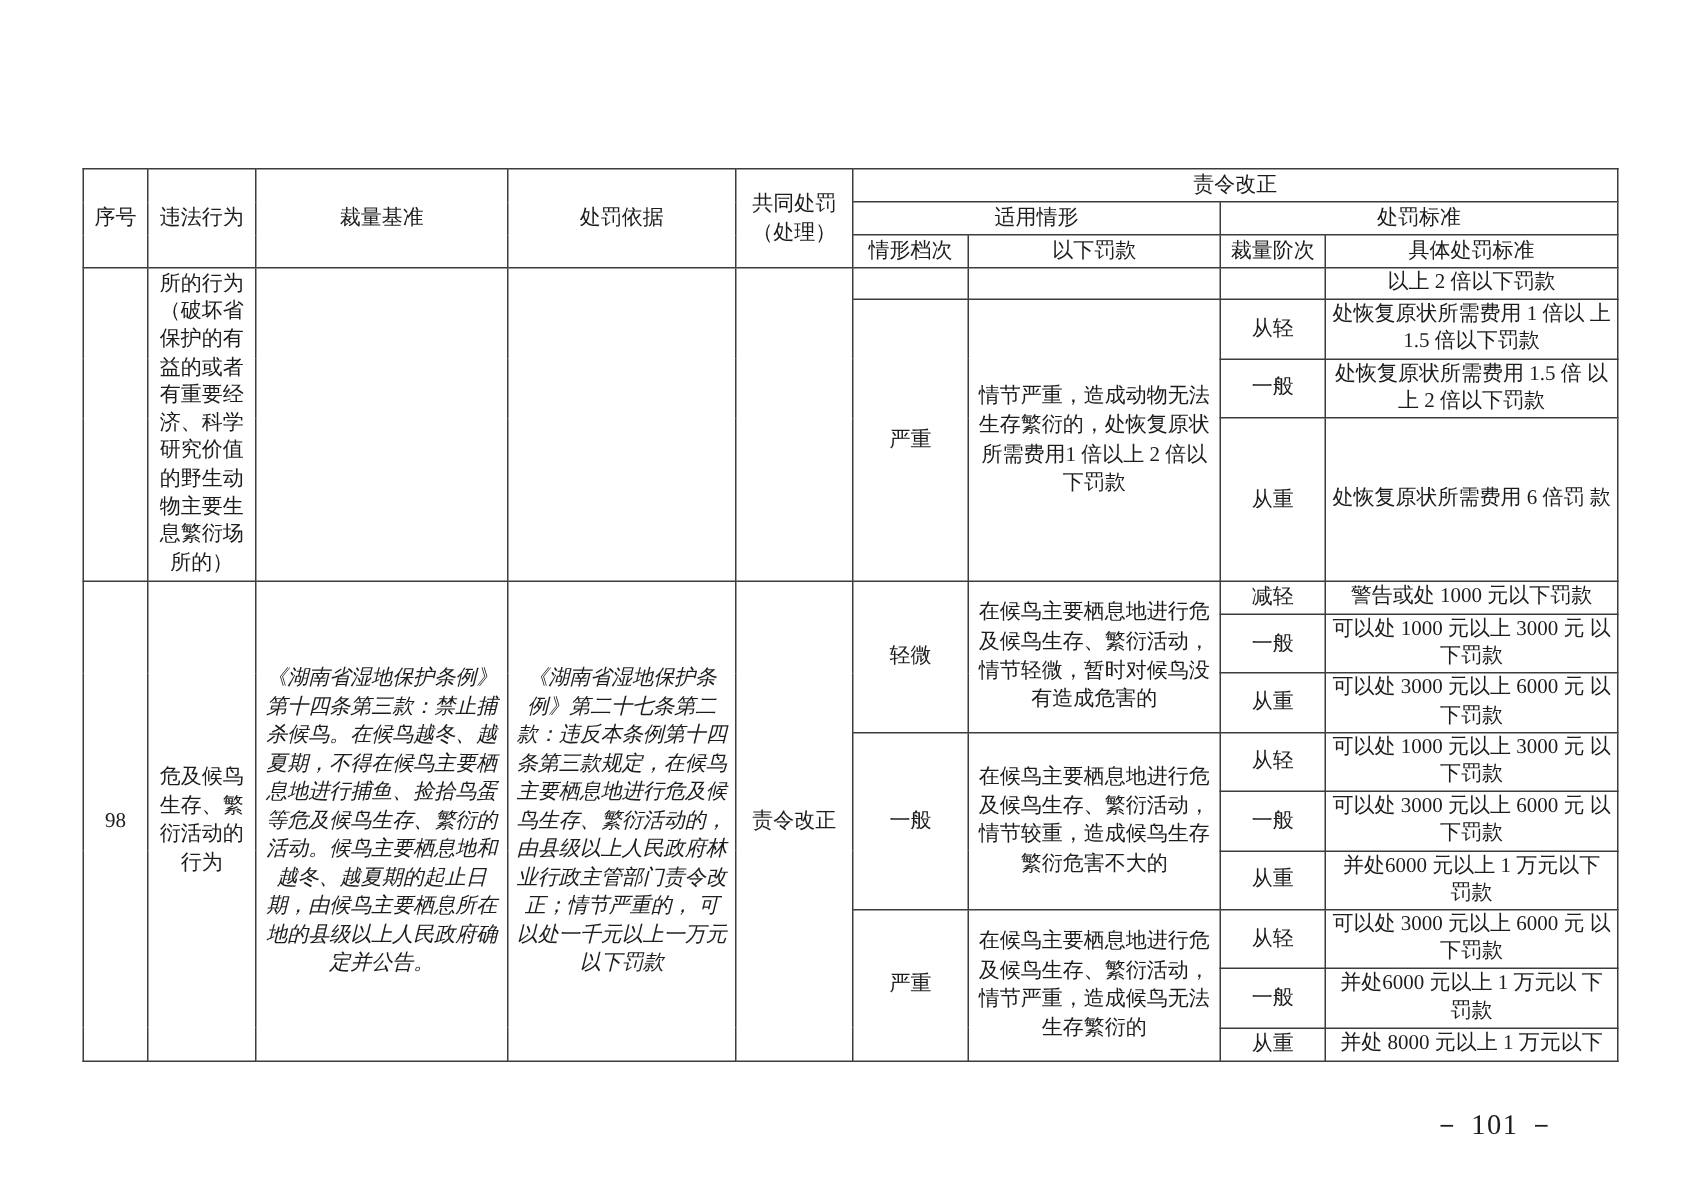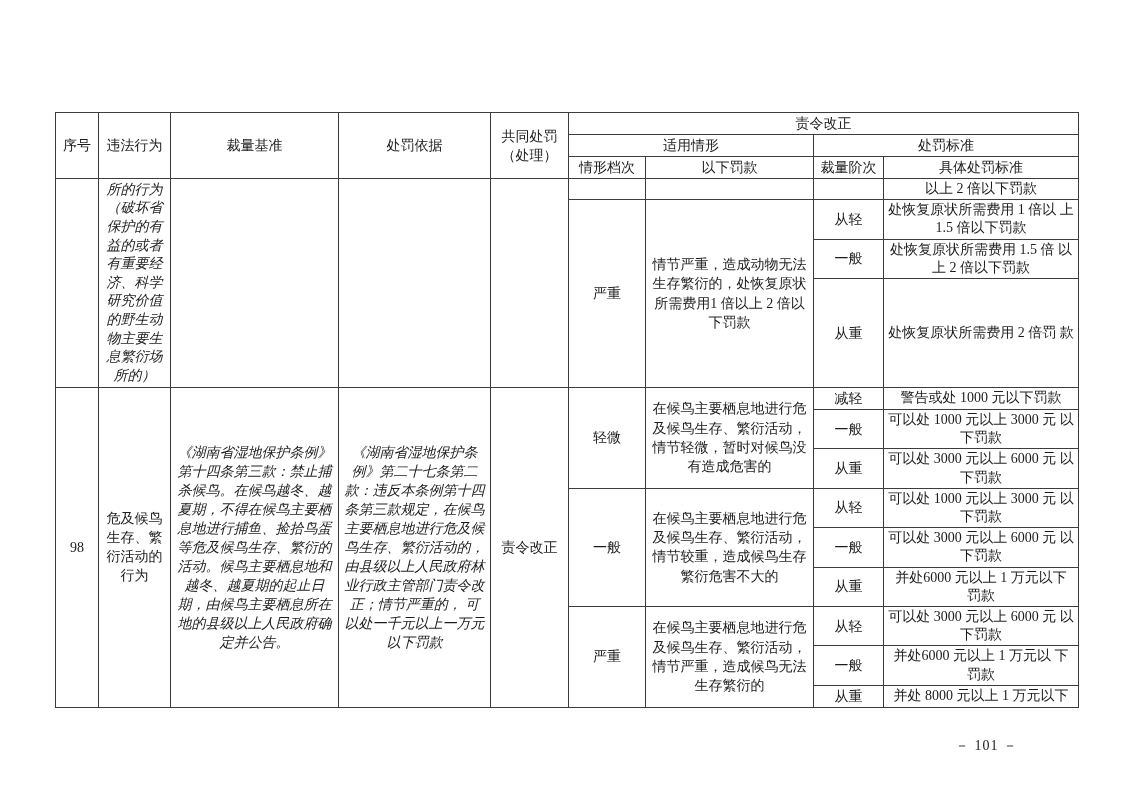--- a/index.html
+++ b/index.html
@@ -26,31 +26,31 @@
     text-align: center;
     font-weight: normal;
     padding: 1px 4px;
     overflow: hidden;
   }
   th.hd { font-weight: bold; font-size: 14px; padding: 1px 2px; }
 
   td.justify { text-align: justify; text-justify: inter-ideograph; padding: 2px 7px; font-style: italic; }
   td.left    { text-align: left; padding: 2px 8px; }
   td.std     { text-align: left; padding: 2px 4px 2px 9px; line-height: 1.3; font-family: Liberation Serif, serif; }
-  td.weifa-carry { text-align: left; padding: 2px 7px; line-height: 1.33; font-style: italic; }
+  td.weifa-carry { text-align: left; padding: 2px 7px; line-height: 1.33; }
   td.qingxing { padding: 2px 10px; line-height: 1.38; }
 
   tr.h21 { height: 21px; } tr.h20 { height: 20px; } tr.h19 { height: 19px; }
   tr.h18 { height: 18px; } tr.h22 { height: 22px; }
   tr.h37 { height: 37px; } tr.h38 { height: 38px; } tr.h39 { height: 39px; }
   tr.h109 { height: 109px; }
 
   .footer-page {
     position: absolute; top: 737px; left: 955px;
-    font-size: 14px; letter-spacing: 1px;
+    font-size: 19px; letter-spacing: 1px;
     color: #1c1c1c;
   }
 </style>
 </head>
 <body>
 
 <div class="page">
 
   <table class="rules">
     <colgroup>
@@ -101,21 +101,21 @@
       <td rowspan="3" class="qingxing">情节严重，造成动物无法生存繁衍的，处恢复原状所需费用1 倍以上 2 倍以下罚款</td>
       <td>从轻</td>
       <td class="std">处恢复原状所需费用 1 倍以 上 1.5 倍以下罚款</td>
     </tr>
     <tr class="h39">
       <td>一般</td>
       <td class="std">处恢复原状所需费用 1.5 倍 以上 2 倍以下罚款</td>
     </tr>
     <tr class="h109">
       <td>从重</td>
-      <td class="std">处恢复原状所需费用 2 倍罚 款</td>
+      <td class="std">处恢复原状所需费用 6 倍罚 款</td>
     </tr>
 
     <tr class="h22">
       <td rowspan="9">98</td>
       <td rowspan="9" class="left">危及候鸟生存、繁衍活动的行为</td>
       <td rowspan="9" class="justify">《湖南省湿地保护条例》第十四条第三款：禁止捕杀候鸟。在候鸟越冬、越夏期，不得在候鸟主要栖息地进行捕鱼、捡拾鸟蛋等危及候鸟生存、繁衍的活动。候鸟主要栖息地和越冬、越夏期的起止日期，由候鸟主要栖息所在地的县级以上人民政府确定并公告。</td>
       <td rowspan="9" class="justify">《湖南省湿地保护条例》第二十七条第二款：违反本条例第十四条第三款规定，在候鸟主要栖息地进行危及候鸟生存、繁衍活动的， 由县级以上人民政府林业行政主管部门责令改正；情节严重的， 可以处一千元以上一万元以下罚款</td>
       <td rowspan="9">责令改正</td>
       <td rowspan="3">轻微</td>
       <td rowspan="3" class="qingxing">在候鸟主要栖息地进行危及候鸟生存、繁衍活动，情节轻微，暂时对候鸟没有造成危害的</td>

